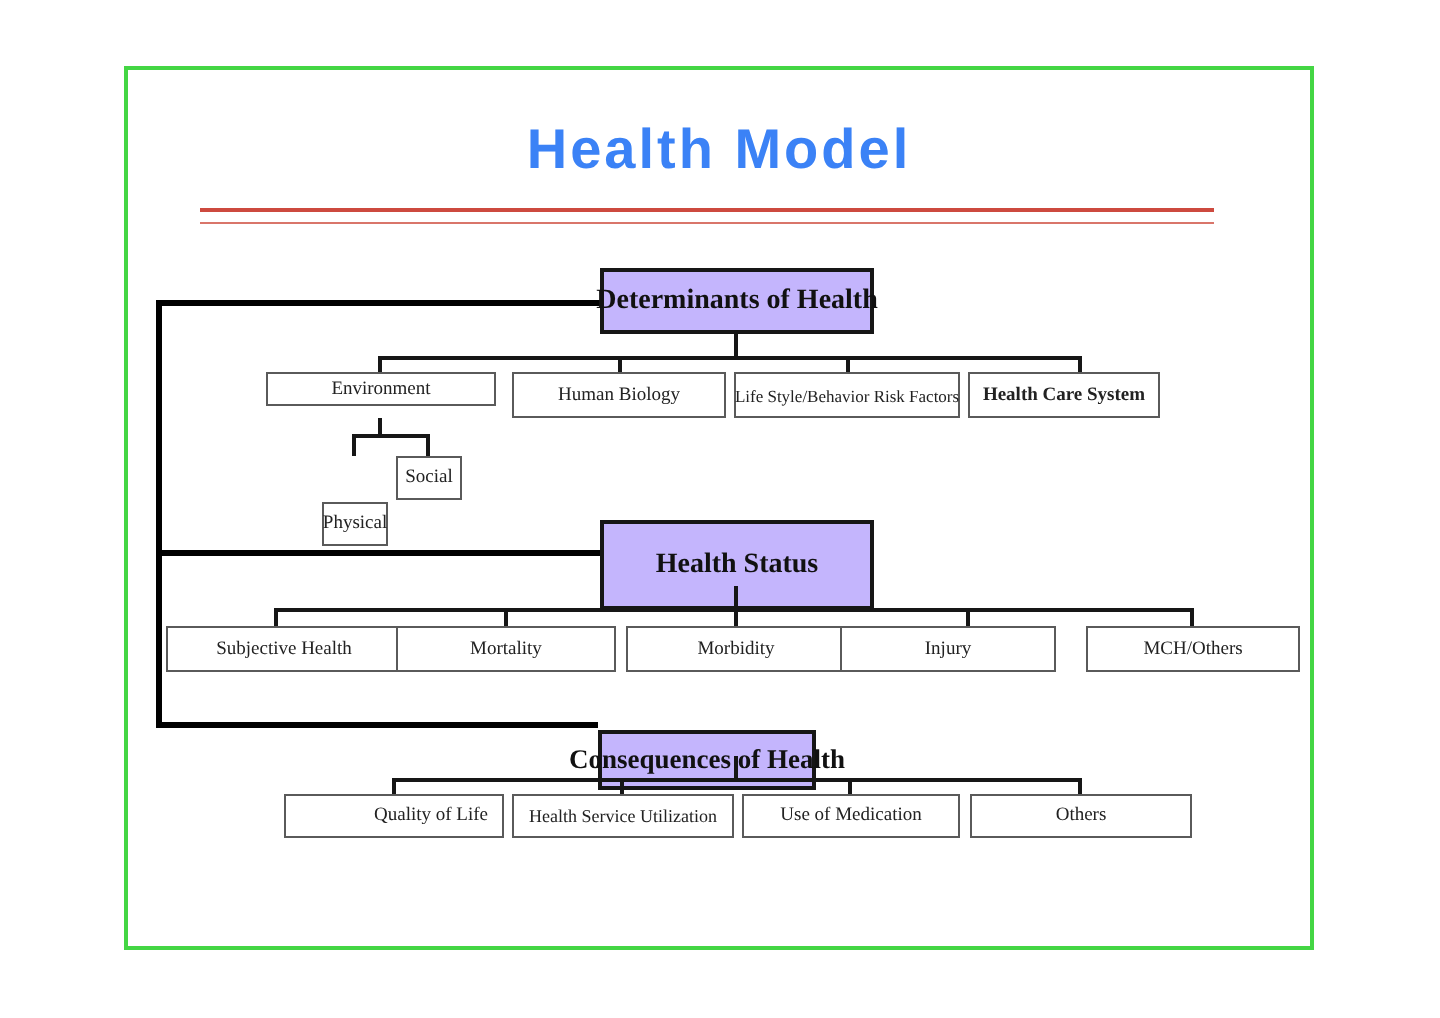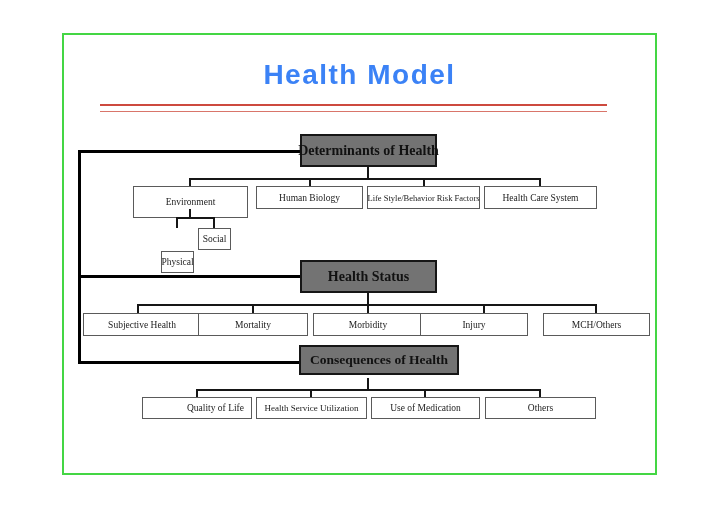--- a/index.html
+++ b/index.html
@@ -13,44 +13,44 @@
   }
   .slide-title{
     position:absolute;left:62px;top:57px;width:595px;height:36px;
     text-align:center;color:#3b82f6;font-family:"Liberation Sans", sans-serif;
     font-weight:bold;font-size:28px;letter-spacing:1.5px;line-height:36px;
   }
   .red-line-1{position:absolute;left:100px;top:104px;width:507px;height:2px;background:#cd4a3f;}
   .red-line-2{position:absolute;left:100px;top:111px;width:507px;height:1px;background:#d9756a;}
 
   .main-box{
-    position:absolute;background:#737373;border:2.5px solid #161616;
+    position:absolute;background:#c4b5fd;border:2.5px solid #161616;
     display:flex;align-items:center;justify-content:center;
     font-weight:bold;font-size:14px;color:#111;white-space:nowrap;box-sizing:border-box;
   }
   .child-box{
     position:absolute;background:#ffffff;border:1px solid #5a5a5a;
     display:flex;align-items:center;justify-content:center;
     font-size:9.5px;color:#222;white-space:nowrap;box-sizing:border-box;
   }
   .tiny{font-size:8.5px;}
   .smallish{font-size:9px;}
   .line{position:absolute;background:#161616;}
   .thick{position:absolute;background:#000000;}
 
   
   .box-determinants{left:300px;top:134px;width:137px;height:33px;}
-  .box-health-status{left:300px;top:260px;width:137px;height:33px;}
-  .box-consequences{left:299px;top:345px;width:160px;height:30px;font-size:13.5px;}
+  .box-health-status{left:300px;top:260px;width:137px;height:45px;}
+  .box-consequences{left:299px;top:365px;width:109px;height:30px;font-size:13.5px;}
 
   
-  .box-environment{left:133px;top:186px;width:115px;height:32px;}
+  .box-environment{left:133px;top:186px;width:115px;height:17px;}
   .box-human-biology{left:256px;top:186px;width:107px;height:23px;}
   .box-lifestyle{left:367px;top:186px;width:113px;height:23px;}
-  .box-hcs{left:484px;top:186px;width:113px;height:23px;}
+  .box-hcs{left:484px;top:186px;width:96px;height:23px;font-weight:bold;}
 
   
   .box-physical{left:161px;top:228px;width:33px;height:22px;margin-top:23px;}
   .box-social{left:198px;top:228px;width:33px;height:22px;}
 
   
   .box-subjective{left:83px;top:313px;width:118px;height:23px;}
   .box-mortality{left:198px;top:313px;width:110px;height:23px;}
   .box-morbidity{left:313px;top:313px;width:110px;height:23px;}
   .box-injury{left:420px;top:313px;width:108px;height:23px;}

